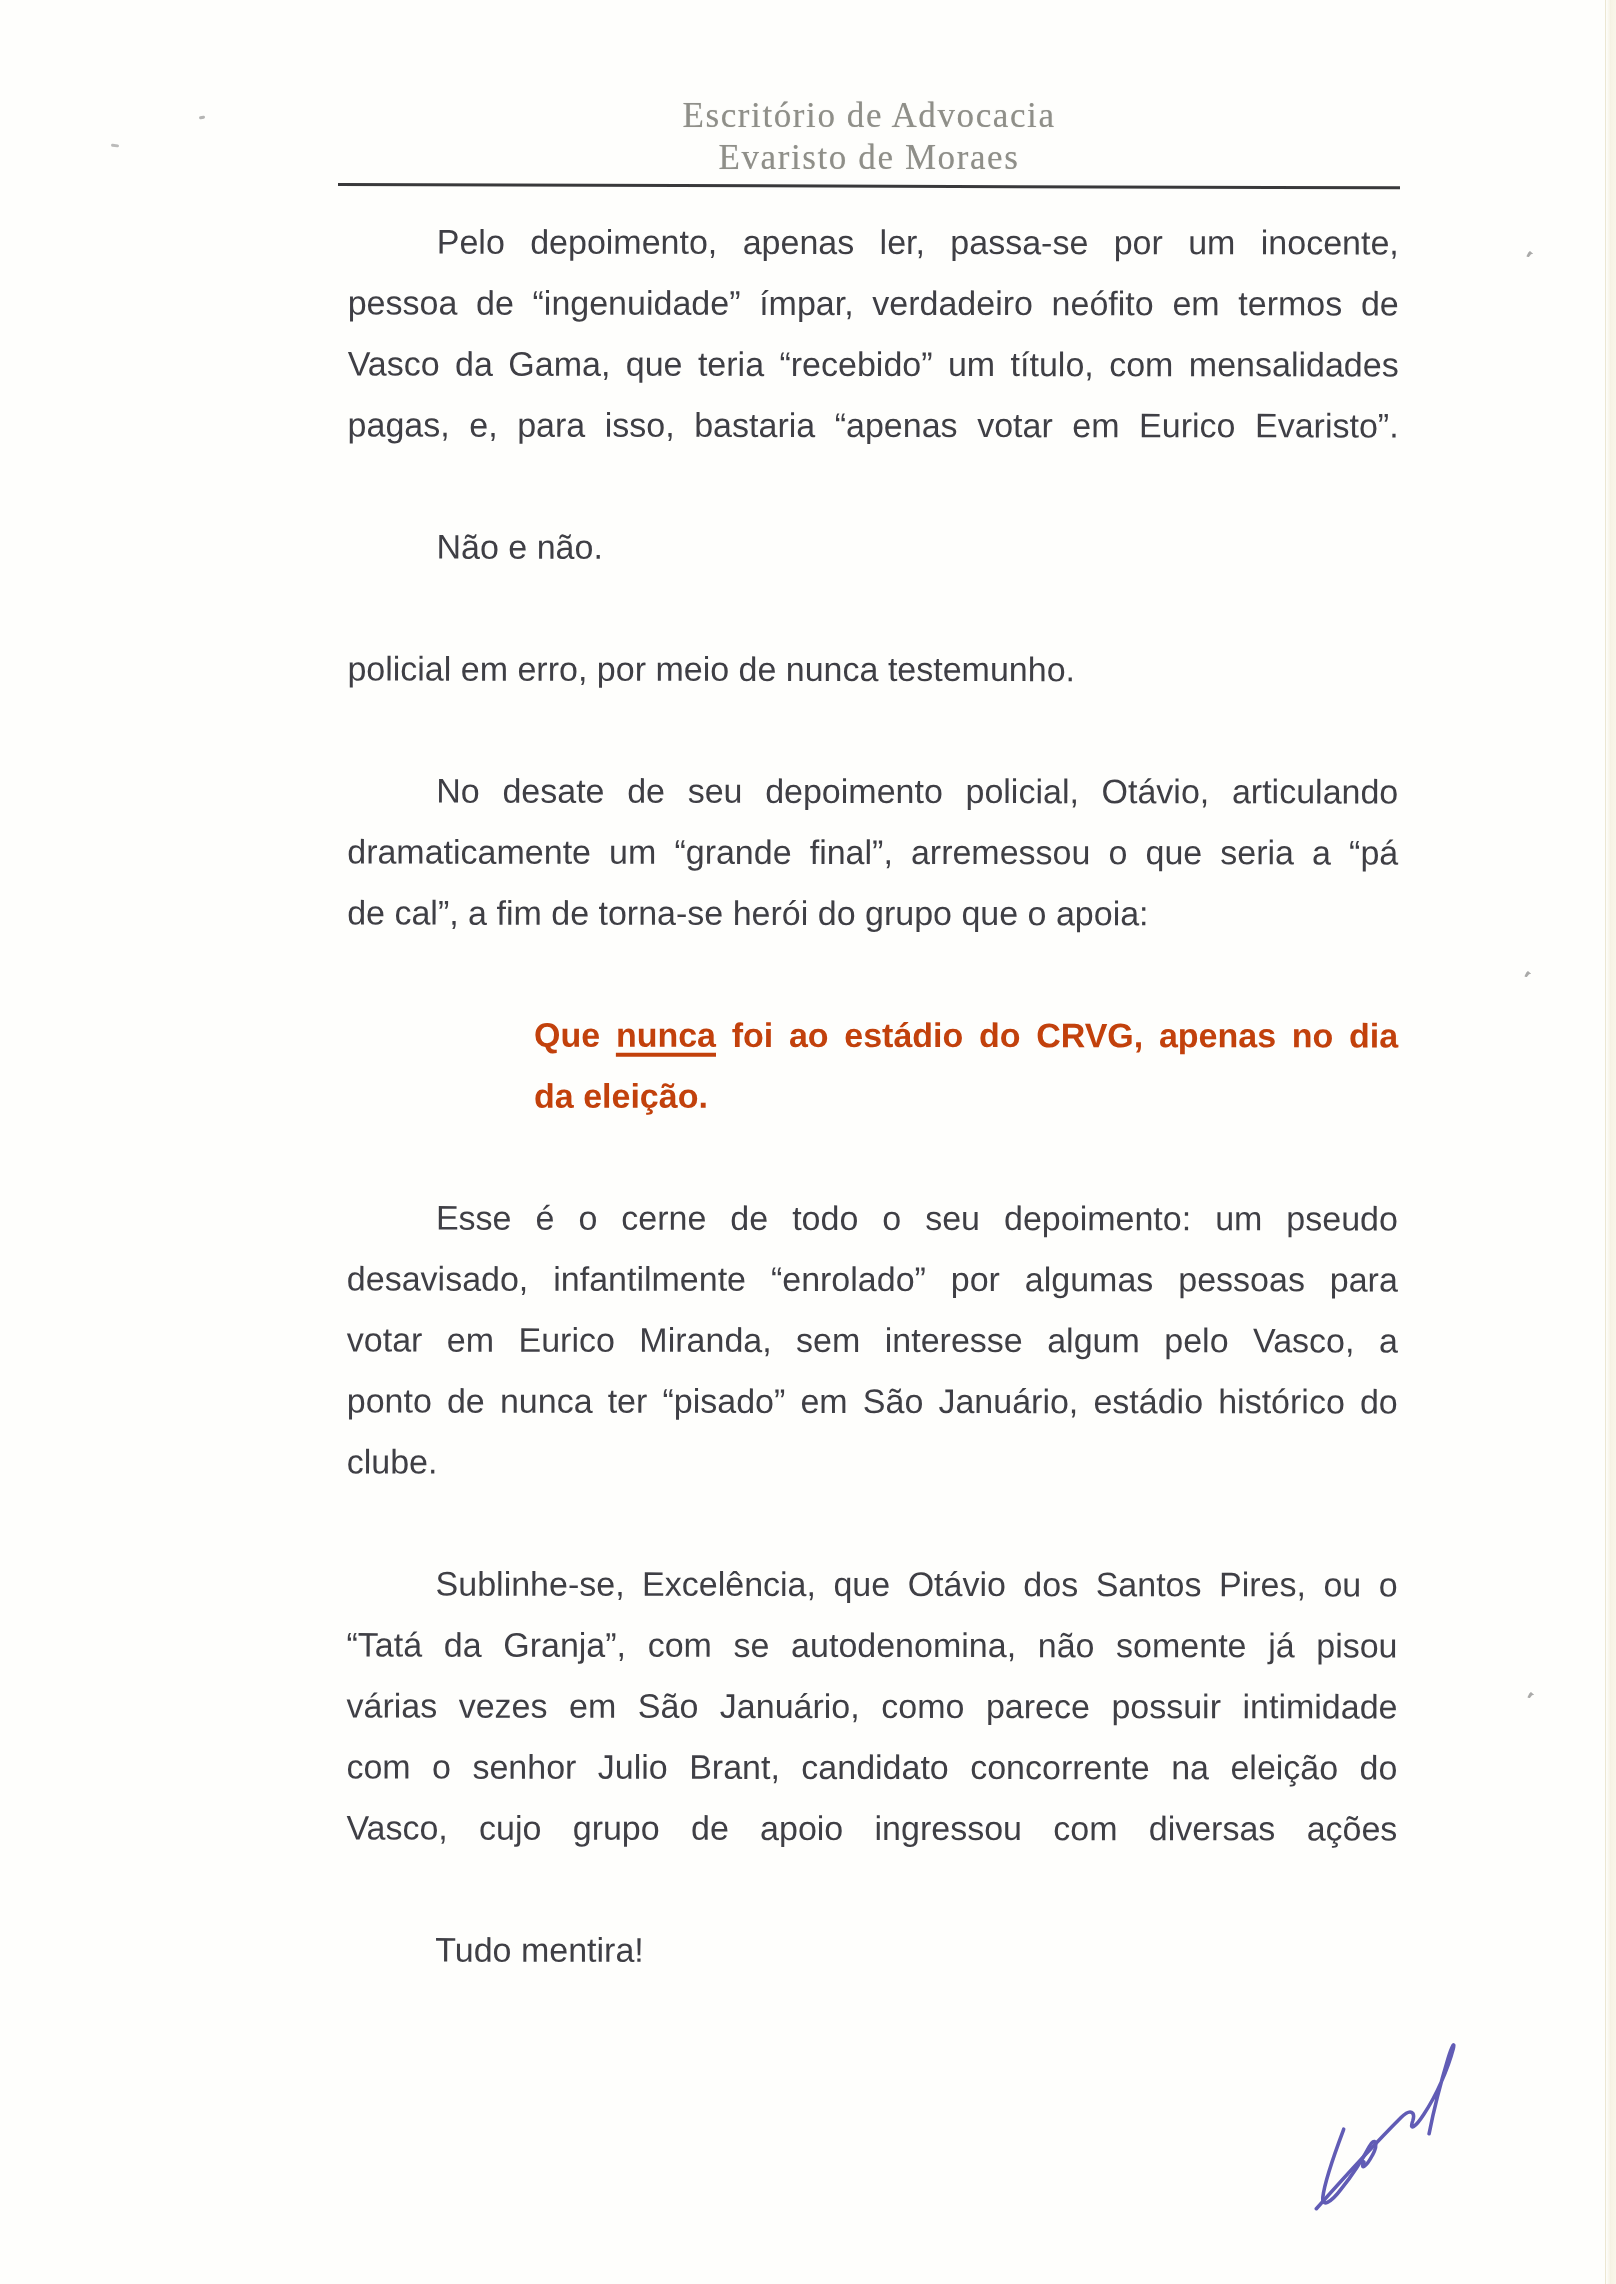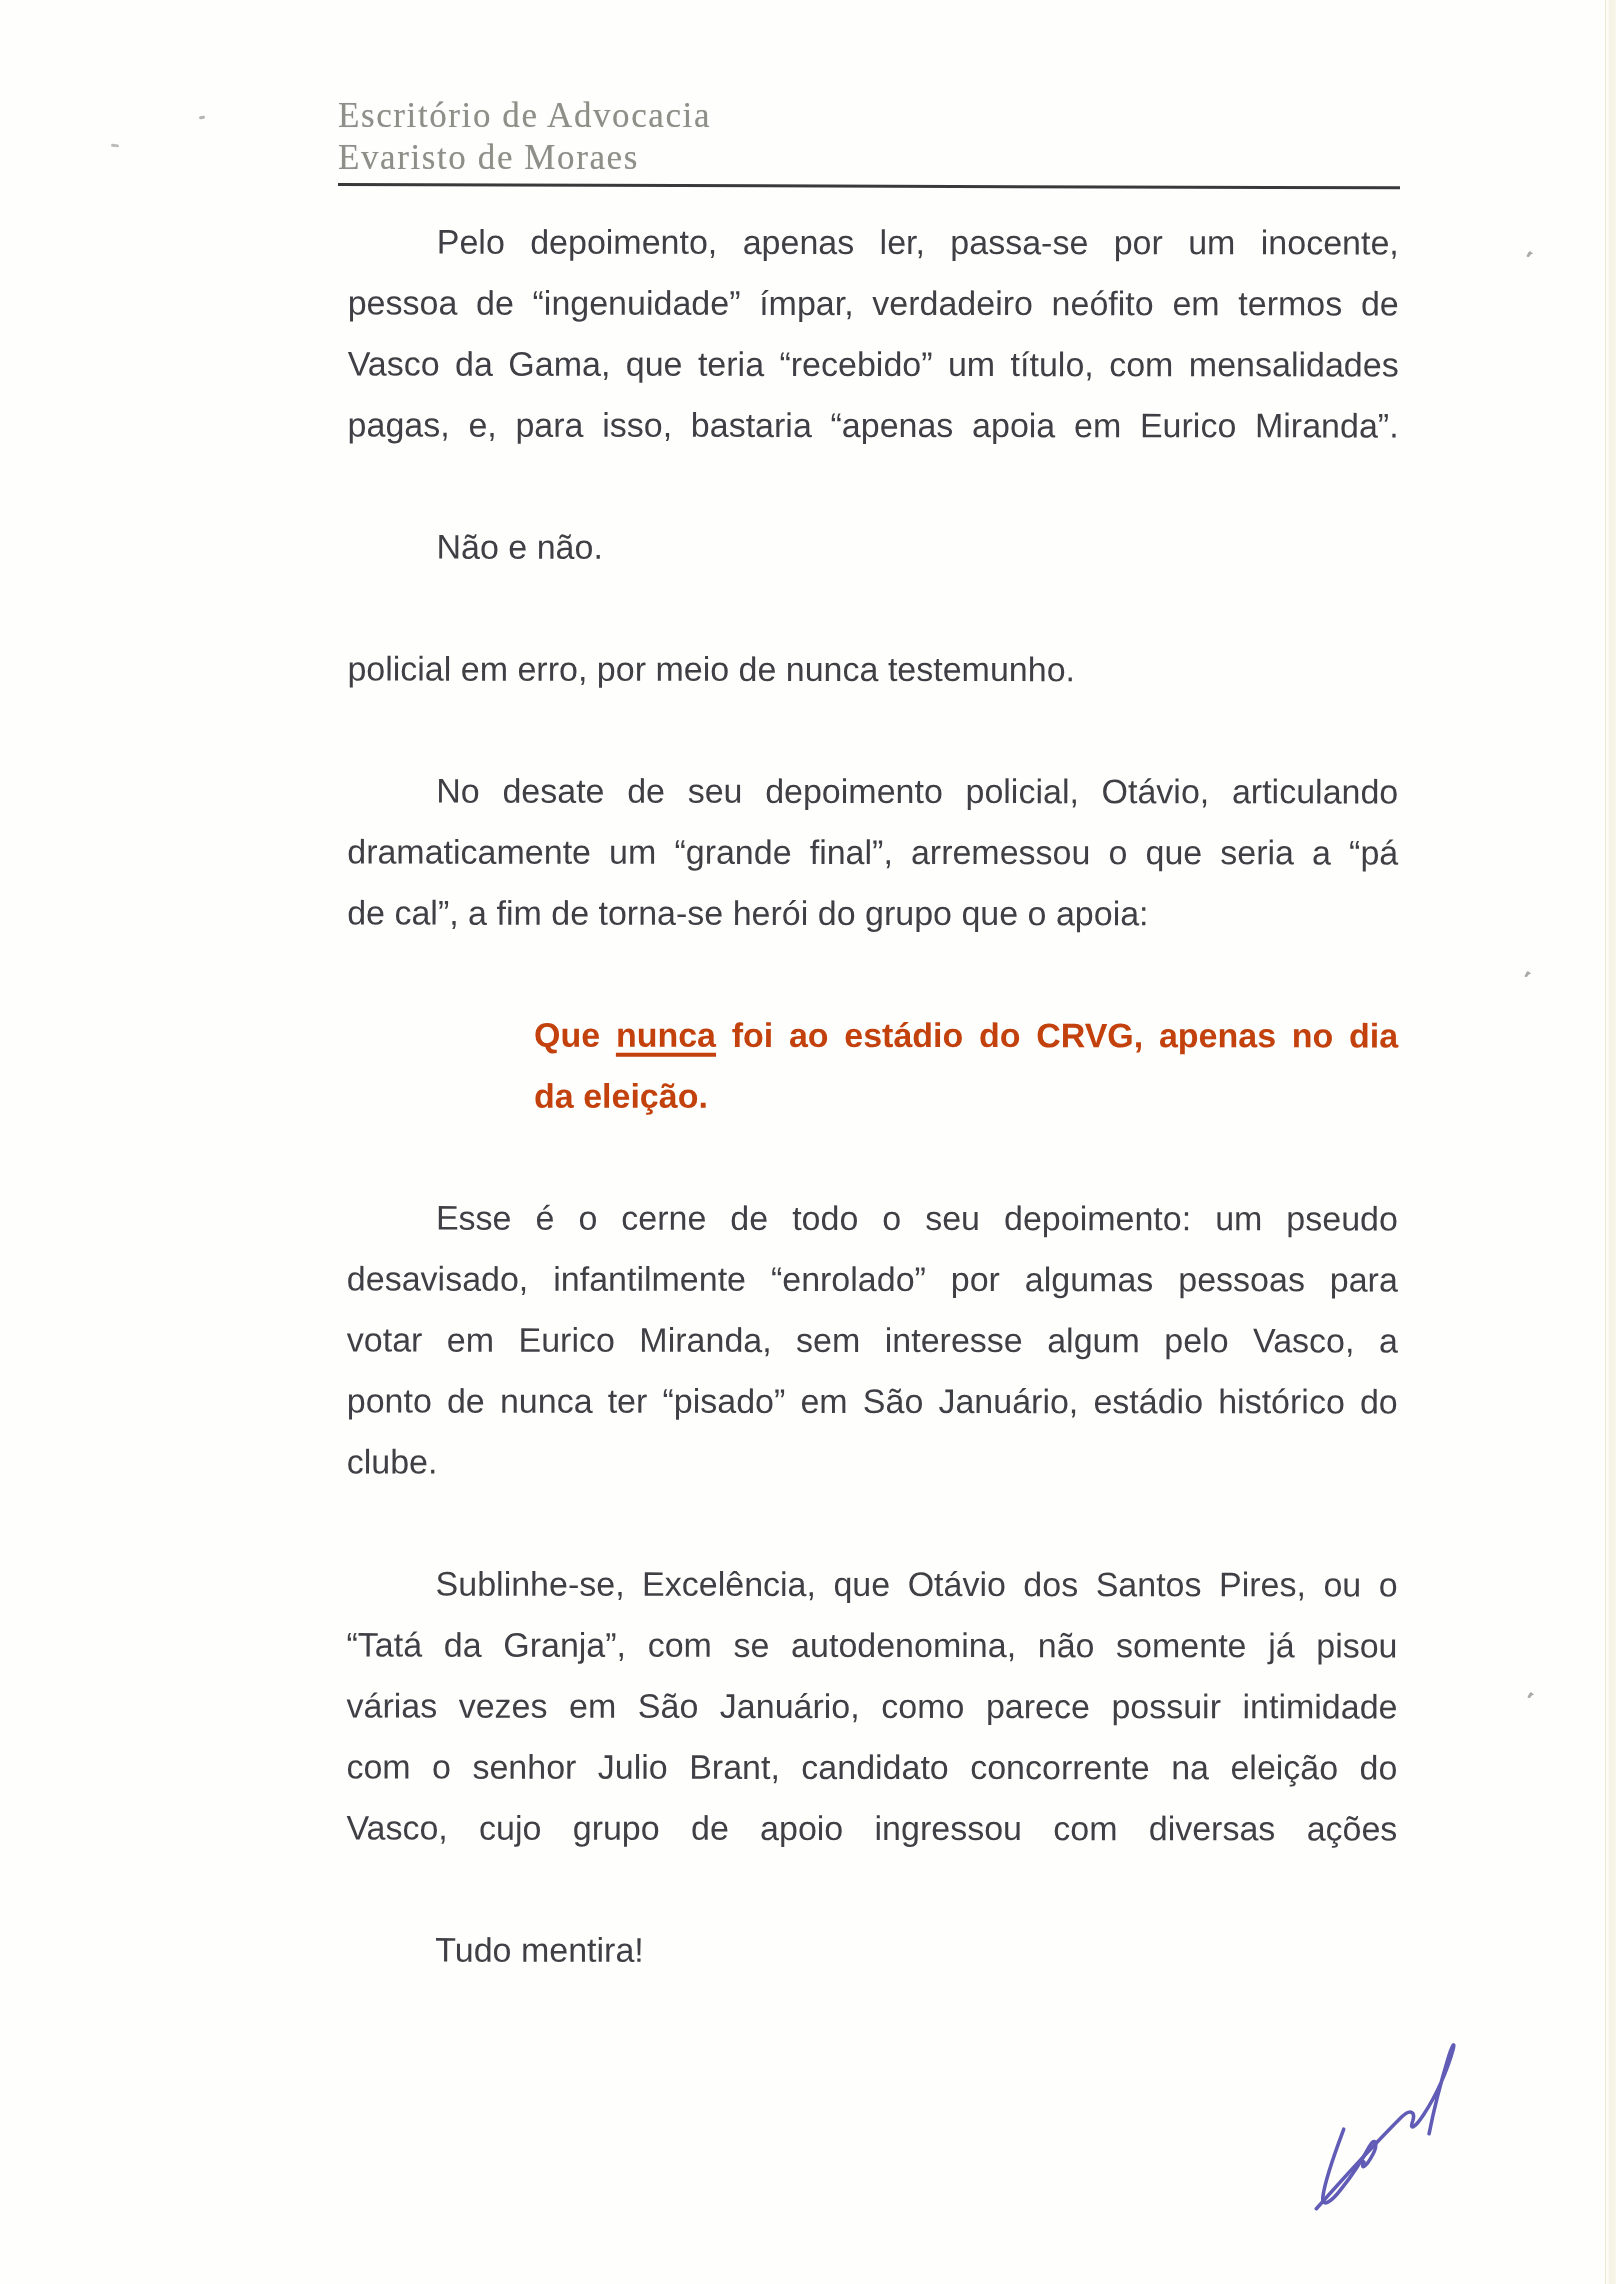--- a/index.html
+++ b/index.html
@@ -20,20 +20,21 @@
     position: absolute;
     top: 0; right: 0;
     width: 10.4px; height: 100%;
     background: linear-gradient(to right, rgba(238,231,205,0), rgba(236,228,198,0.45) 45%, rgba(249,246,233,0.9));
     border-left: 0.7px solid rgba(205,195,155,0.30);
   }
 
   .letterhead {
     position: absolute;
     left: 338px; top: 95px; width: 1062px;
+    text-align: center;
     font-family: "Liberation Serif", serif;
     font-size: 35px;
     line-height: 42px;
     letter-spacing: 1.6px;
     color: #8f8f89;
     text-shadow: 0 0 0.7px rgba(143,143,137,0.55);
   }
 
   .rule {
     position: absolute;
@@ -101,21 +102,21 @@
   </header>
 
   <div class="rule"></div>
 
   <main class="doc-body">
 
     <div class="para">
       <div class="line jl first">Pelo depoimento, apenas ler, passa-se por um inocente,</div>
       <div class="line jl">pessoa de “ingenuidade” ímpar, verdadeiro neófito em termos de</div>
       <div class="line jl">Vasco da Gama, que teria “recebido” um título, com mensalidades</div>
-      <div class="line jl">pagas, e, para isso, bastaria “apenas apoia em Eurico Miranda”.</div>
+      <div class="line jl">pagas, e, para isso, bastaria “apenas votar em Eurico Evaristo”.</div>
     </div>
 
     <div class="para">
       <div class="line first">Não e não.</div>
     </div>
 
     <div class="para">
       <div class="line">policial em erro, por meio de nunca testemunho.</div>
     </div>
 

